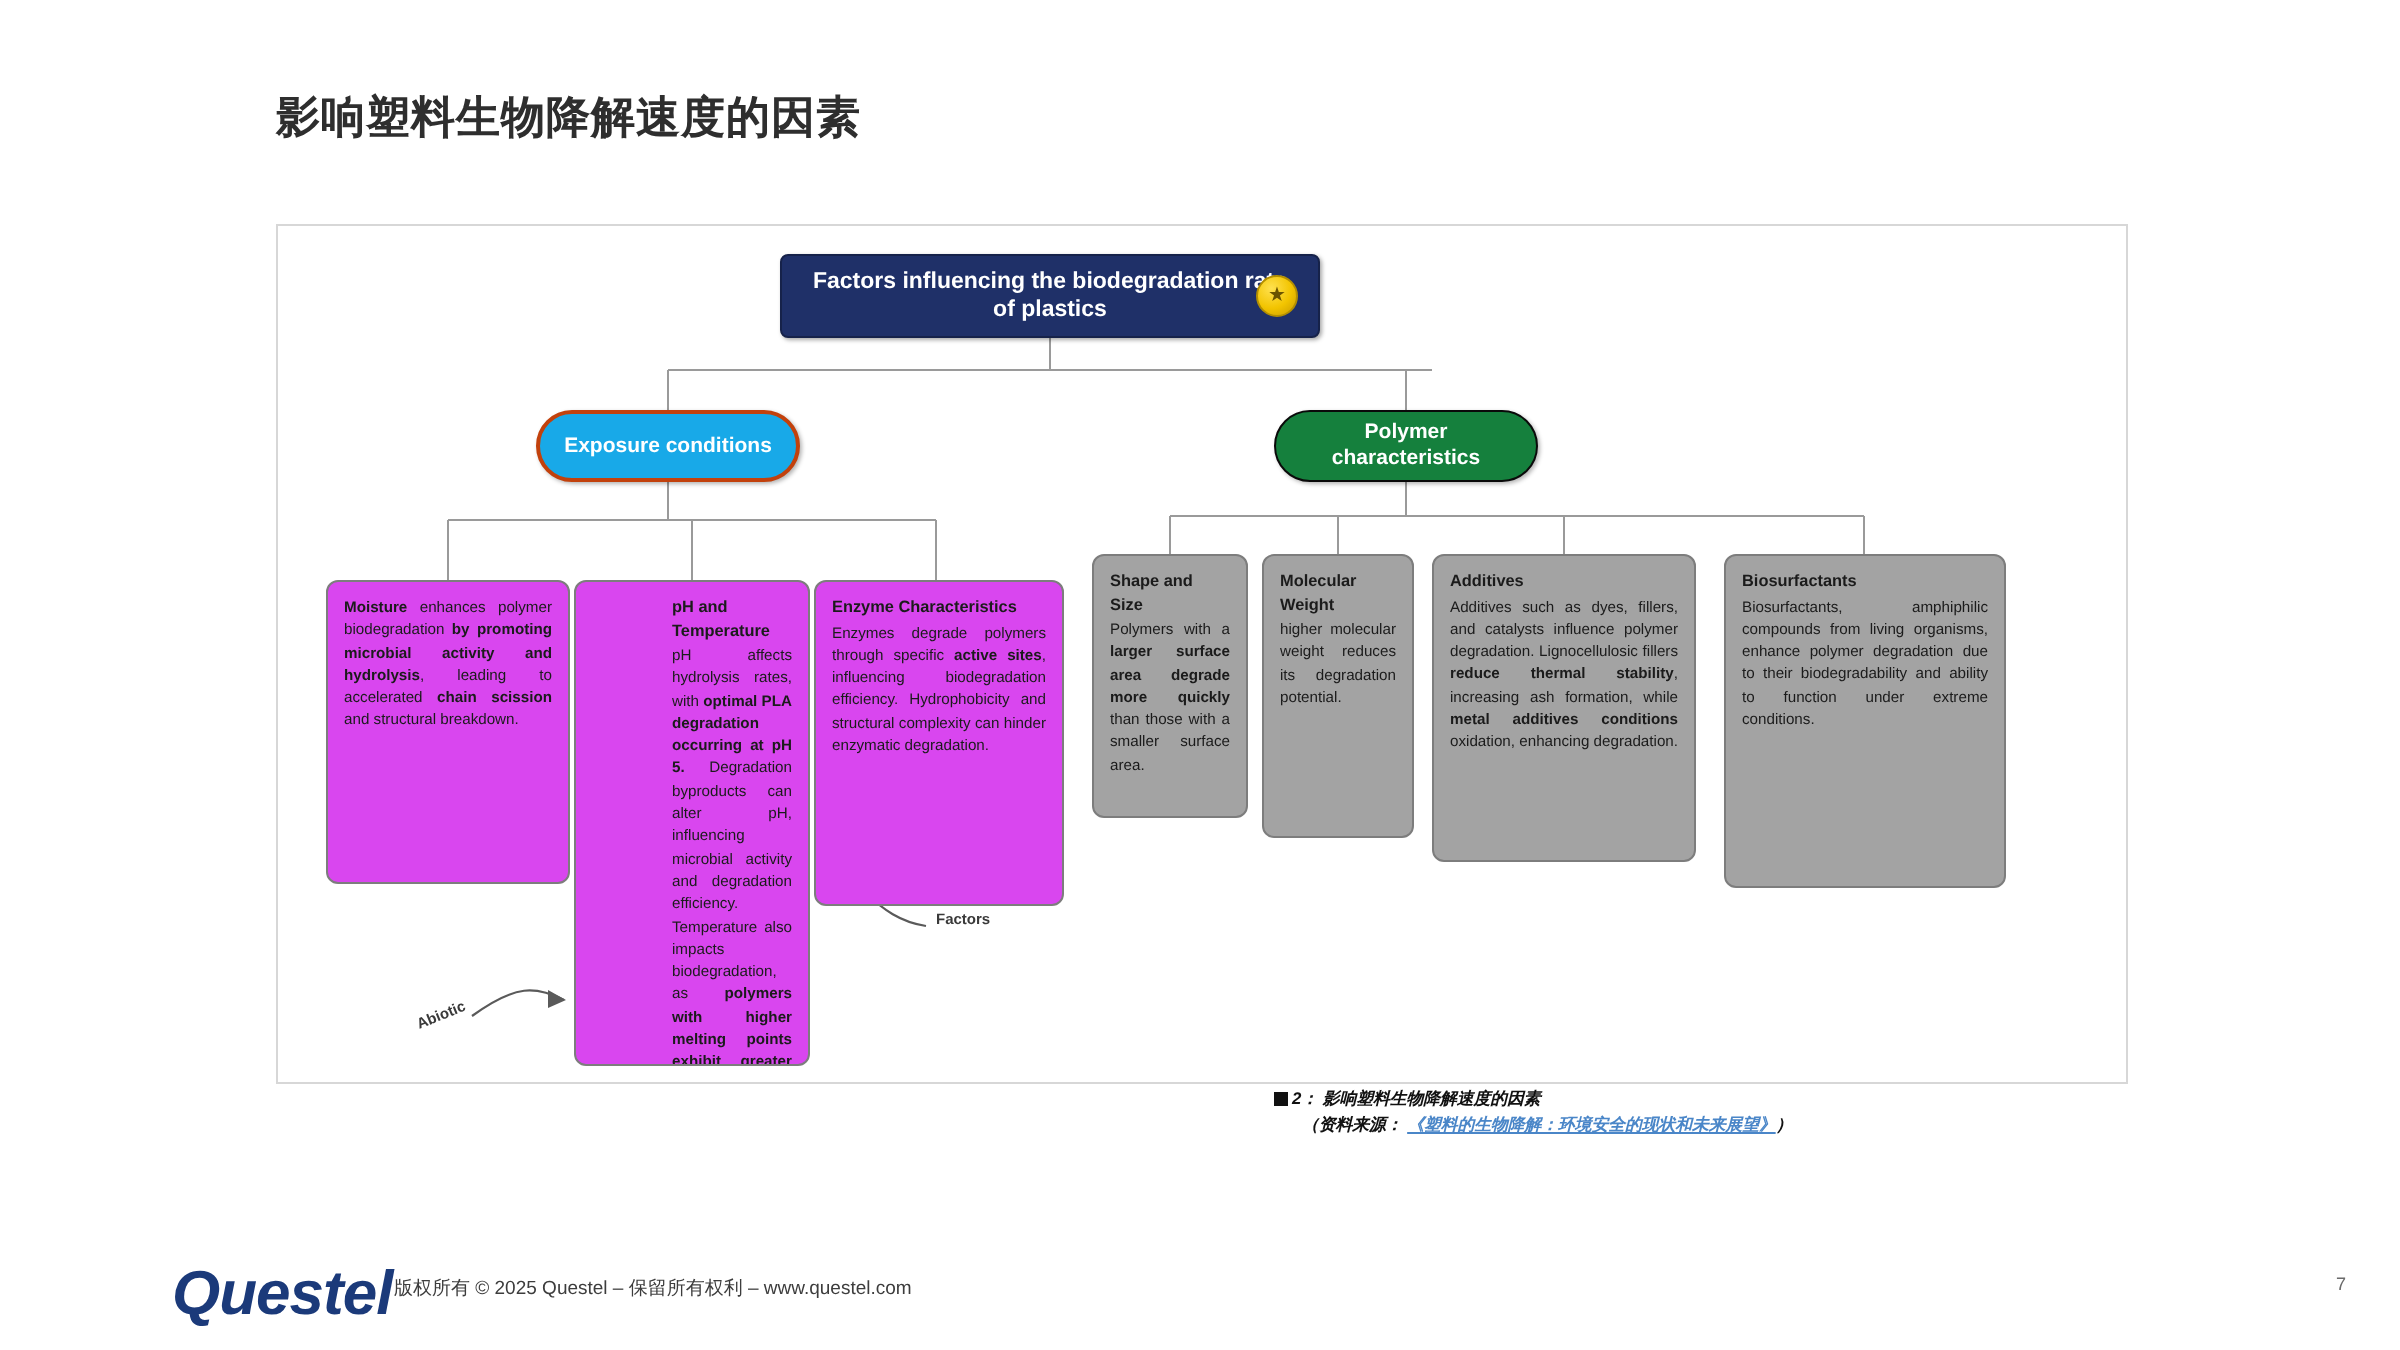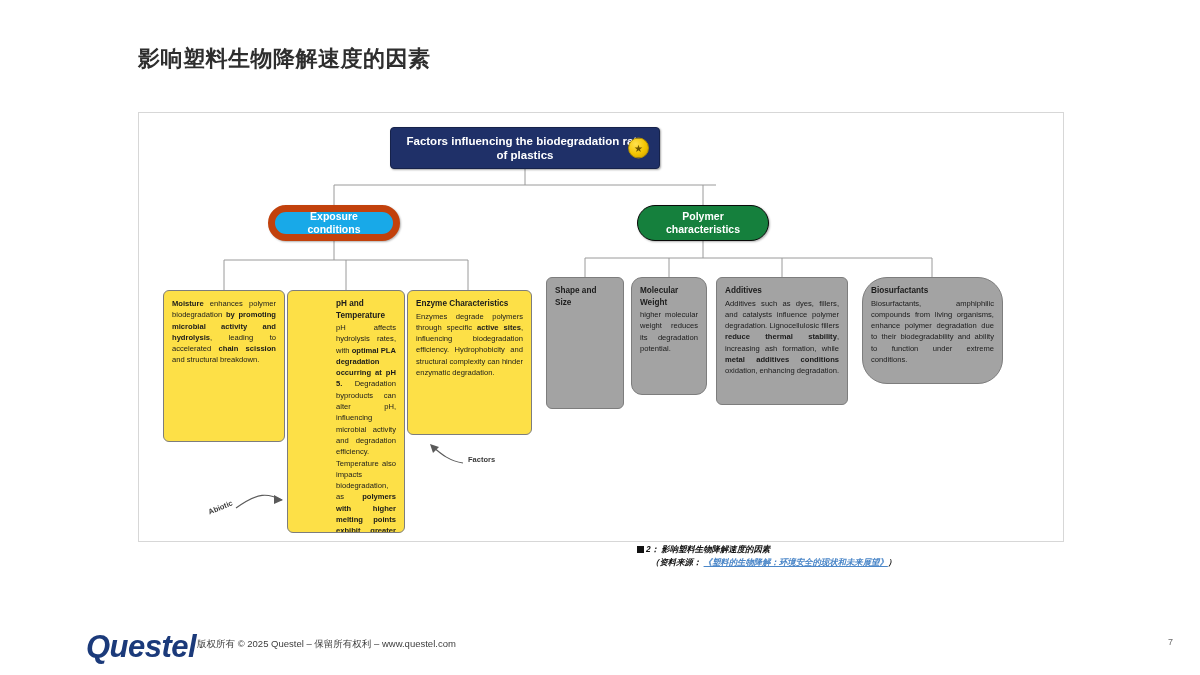--- a/index.html
+++ b/index.html
@@ -109,42 +109,42 @@
     font-size: 10.5px;
     font-weight: bold;
     text-align: center;
     line-height: 13px;
     padding: 0 8px;
   }
   #branch-exposure {
     left: 268px;
     top: 205px;
     background: #18a9e8;
-    border: 7px solid #c2410c;
+    border: 2px solid #c2410c;
   }
   #branch-polymer {
     left: 637px;
     top: 205px;
     background: #15803d;
     border: 1px solid #0a0a0a;
   }
 
   
   .card {
     position: absolute;
     box-sizing: border-box;
     border-radius: 6px;
     padding: 7px 8px 8px 8px;
     font-size: 7.6px;
     line-height: 11.3px;
     text-align: justify;
     overflow: hidden;
   }
   .card.blue {
-    background: #fde047;
+    background: #d946ef;
     border: 1px solid #7d7d7d;
     color: #1b1b1b;
   }
   .card.pink {
     background: #a3a3a3;
     border: 1px solid #7d7d7d;
     color: #1b1b1b;
   }
   .card .card-head {
     font-weight: bold;
@@ -152,25 +152,25 @@
     line-height: 11.5px;
     display: block;
     margin-bottom: 1px;
     text-align: left;
   }
   .card .card-body { display: block; }
   .card .card-body b { font-weight: bold; }
 
   #card-moisture   { left: 163px; top: 290px; width: 122px; height: 152px; }
   #card-ph         { left: 287px; top: 290px; width: 118px; height: 243px; padding-left: 48px; }
-  #card-enzyme     { left: 407px; top: 290px; width: 125px; height: 145px; }
+  #card-enzyme     { left: 407px; top: 290px; width: 125px; height: 163px; }
   #card-shape      { left: 546px; top: 277px; width: 78px;  height: 132px; }
-  #card-molweight  { left: 631px; top: 277px; width: 76px;  height: 118px; border-radius: 11px; }
-  #card-additives  { left: 716px; top: 277px; width: 132px; height: 128px; }
-  #card-biosurf    { left: 862px; top: 277px; width: 141px; height: 107px; border-radius: 25px; }
+  #card-molweight  { left: 631px; top: 277px; width: 76px;  height: 142px; }
+  #card-additives  { left: 716px; top: 277px; width: 132px; height: 154px; }
+  #card-biosurf    { left: 862px; top: 277px; width: 141px; height: 167px; }
 
   
   .annot {
     position: absolute;
     font-size: 7.5px;
     font-weight: bold;
     color: #3a3a3a;
     white-space: nowrap;
   }
   #annot-abiotic {
@@ -300,20 +300,21 @@
   <span class="card-body">pH affects hydrolysis rates, with <b>optimal PLA degradation occurring at pH 5.</b> Degradation byproducts can alter pH, influencing microbial activity and degradation efficiency. Temperature also impacts biodegradation, as <b>polymers with higher melting points exhibit greater resistance to degradation.</b></span>
 </div>
 
 <div class="card blue" id="card-enzyme">
   <span class="card-head">Enzyme Characteristics</span>
   <span class="card-body">Enzymes degrade polymers through specific <b>active sites</b>, influencing biodegradation efficiency. Hydrophobicity and structural complexity can hinder enzymatic degradation.</span>
 </div>
 
 <div class="card pink" id="card-shape">
   <span class="card-head">Shape and Size</span>
+  <span class="card-body">Polymers with a <b>larger surface area degrade more quickly</b> than those with a smaller surface area.</span>
 </div>
 
 <div class="card pink" id="card-molweight">
   <span class="card-head">Molecular Weight</span>
   <span class="card-body">higher molecular weight reduces its degradation potential.</span>
 </div>
 
 <div class="card pink" id="card-additives">
   <span class="card-head">Additives</span>
   <span class="card-body">Additives such as dyes, fillers, and catalysts influence polymer degradation. Lignocellulosic fillers <b>reduce thermal stability</b>, increasing ash formation, while <b>metal additives conditions</b> oxidation, enhancing degradation.</span>

